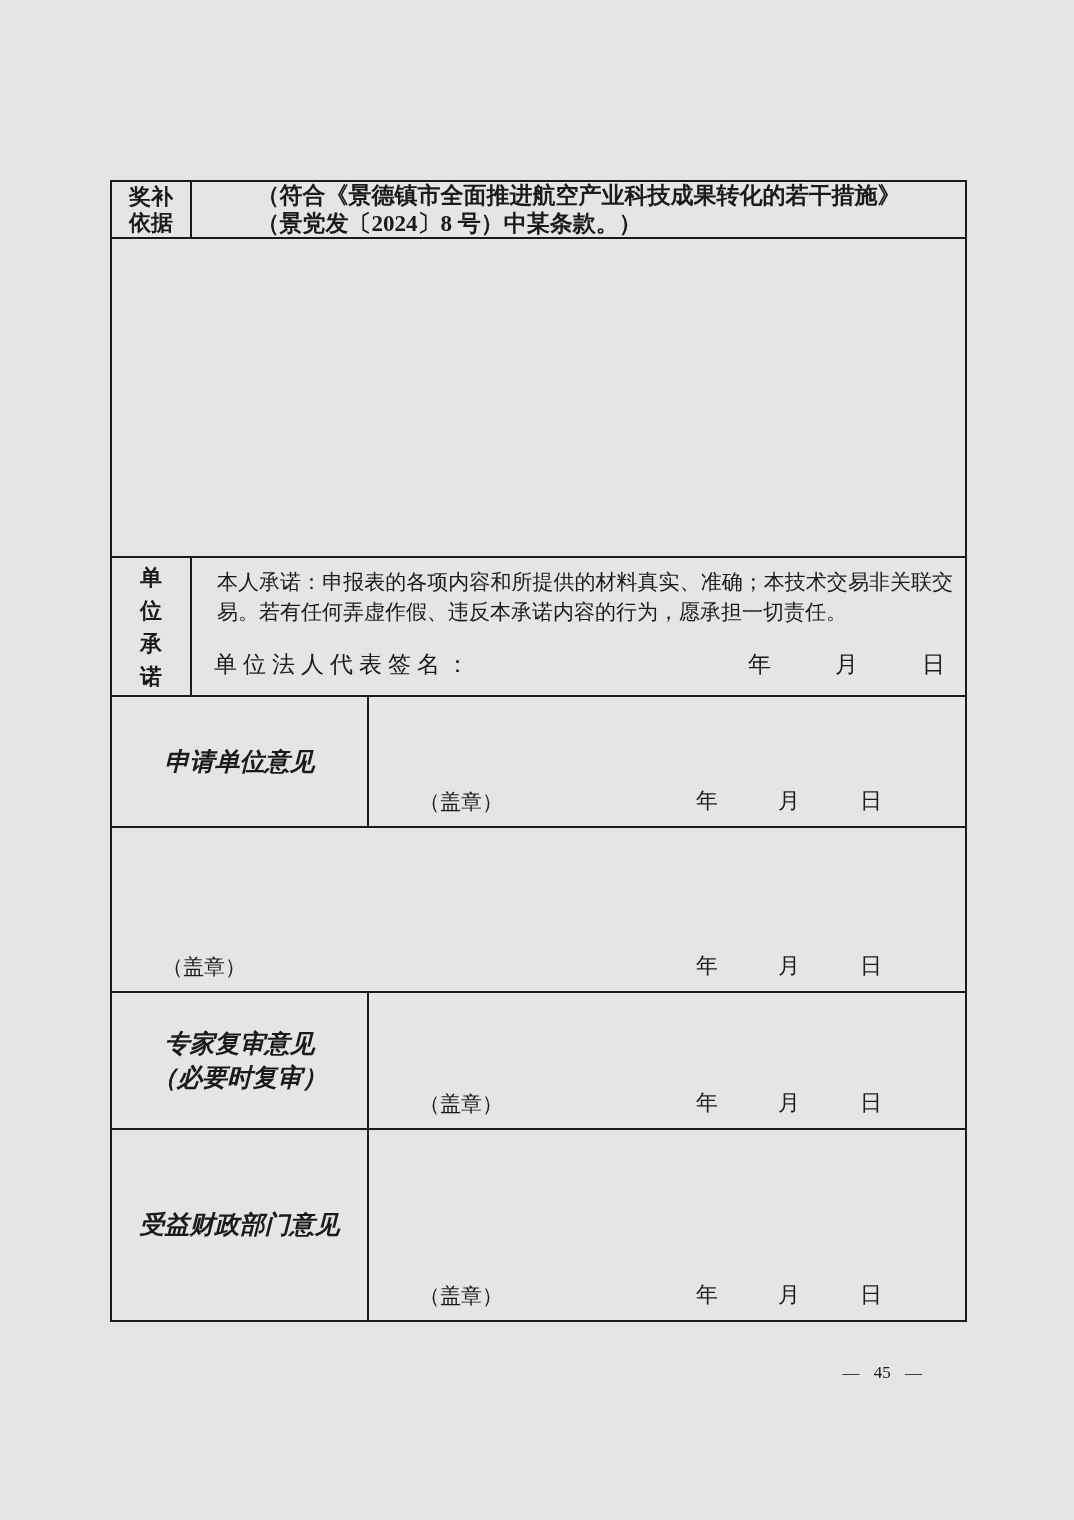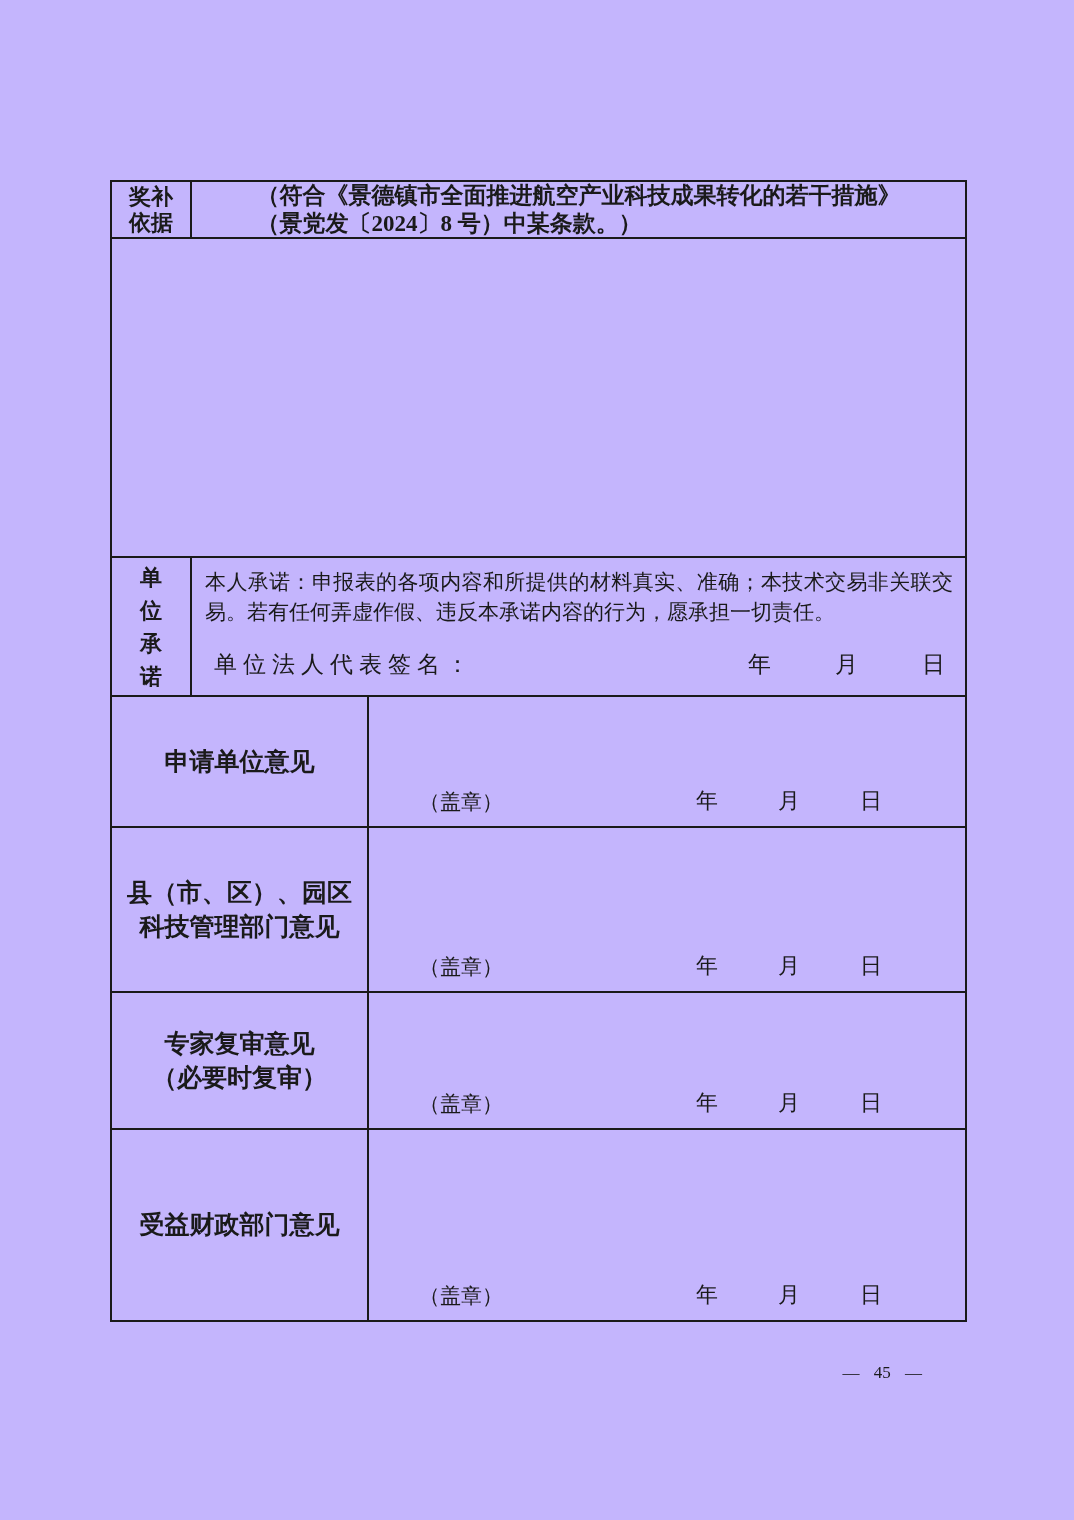--- a/index.html
+++ b/index.html
@@ -5,21 +5,21 @@
   * { margin:0; padding:0; box-sizing:border-box; }
   html,body { background:#ffffff; }
   body {
     font-family: "Liberation Serif", "DejaVu Serif", serif;
     color:#1a1a1a;
   }
   .sheet {
     position:relative;
     width:1074px;
     height:1520px;
-    background:#c4b5fd;
+    background:#e5e5e5;
     margin:0 auto;
     overflow:hidden;
   }
   .form-table {
     position:absolute;
     left:110px;
     top:180px;
     width:857px;
     height:1142px;
     border:2px solid #1a1a1a;
@@ -44,21 +44,21 @@
   .cell-label {
     border-right:2px solid #1a1a1a;
     display:flex;
     align-items:center;
     justify-content:center;
     text-align:center;
     font-weight:bold;
     flex-shrink:0;
   }
   .col-narrow { width:80px; }
-  .col-wide   { width:257px; }
+  .col-wide   { width:257px;font-style:italic; }
 
   .multiline { white-space:pre-line; }
 
   .lbl-reward  { font-size:22px; line-height:26px; }
   .lbl-impl    { font-size:23px; line-height:34px; letter-spacing:14px; padding-left:14px; }
   .lbl-commit  { font-size:22px; line-height:33px; }
   .lbl-opinion { font-size:25px; line-height:34px; }
 
   .cell-body {
     flex:1;
@@ -75,20 +75,21 @@
     font-size:23px;
     line-height:28px;
     font-weight:bold;
   }
 
   .commit-statement {
     font-size:21px;
     line-height:30px;
     text-align:justify;
     padding:9px 12px 0 13px;
+    margin-left:12px;
   }
   .sign-line {
     margin-top:auto;
     display:flex;
     align-items:flex-end;
     padding:0 20px 15px 22px;
     font-size:23px;
   }
   .sign-label { letter-spacing:6px; }
   .date-group {
@@ -170,22 +171,20 @@
           <span class="date-group">
             <span>年</span>
             <span>月</span>
             <span>日</span>
           </span>
         </div>
       </div>
     </div>
 
     <div class="t-row row-op-2">
-      <div class="cell-label col-wide lbl-opinion multiline">县（市、区）、园区
-科技管理部门意见</div>
       <div class="cell-body">
         <div class="seal-line">
           <span>（盖章）</span>
           <span class="date-group">
             <span>年</span>
             <span>月</span>
             <span>日</span>
           </span>
         </div>
       </div>

